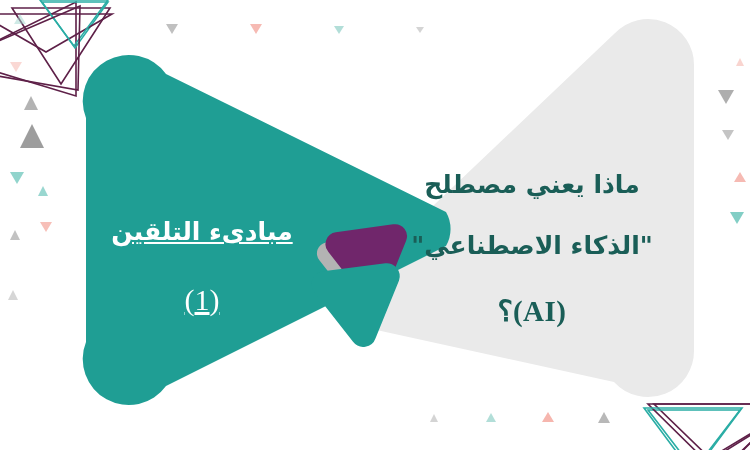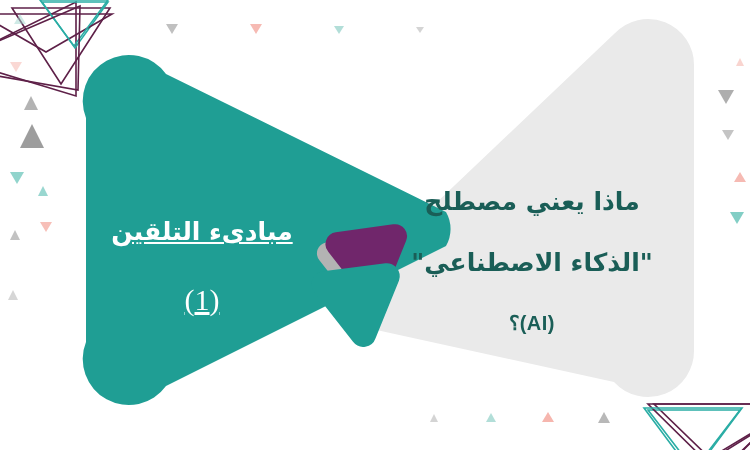--- a/index.html
+++ b/index.html
@@ -50,33 +50,33 @@
     display: block;
     margin-top: 4px;
     font-family: "Liberation Serif", "DejaVu Serif", serif;
     font-size: 30px;
     font-weight: normal;
   }
 
   
   #right-text {
     left: 382px;
-    top: 156px;
+    top: 139px;
     width: 300px;
     color: #1A5E57;
     font-size: 25px;
     font-weight: bold;
     direction: rtl;
   }
   #right-text .q-line { display: block; }
   #right-text .q-ai {
     display: block;
     margin-top: 2px;
-    font-family: Liberation Sans, sans-serif;
-    font-size: 20px;
+    font-family: Liberation Serif, serif;
+    font-size: 29px;
     font-weight: bold;
     letter-spacing: 0.5px;
     text-align: center;
   }
 </style>
 </head>
 <body>
 
 <div id="slide">
 

